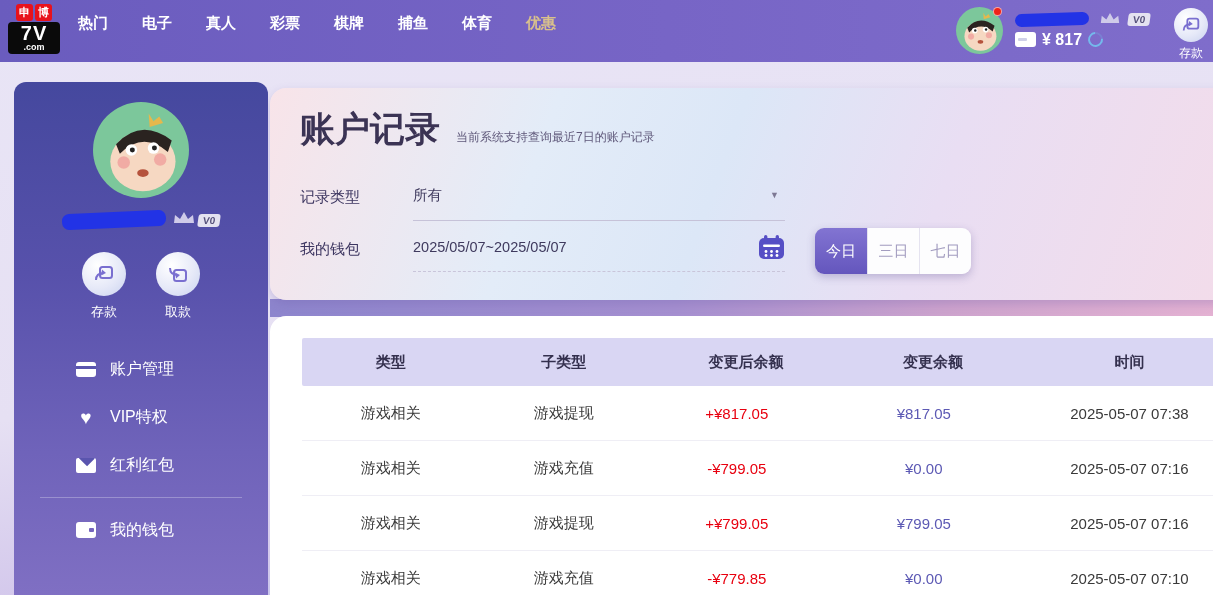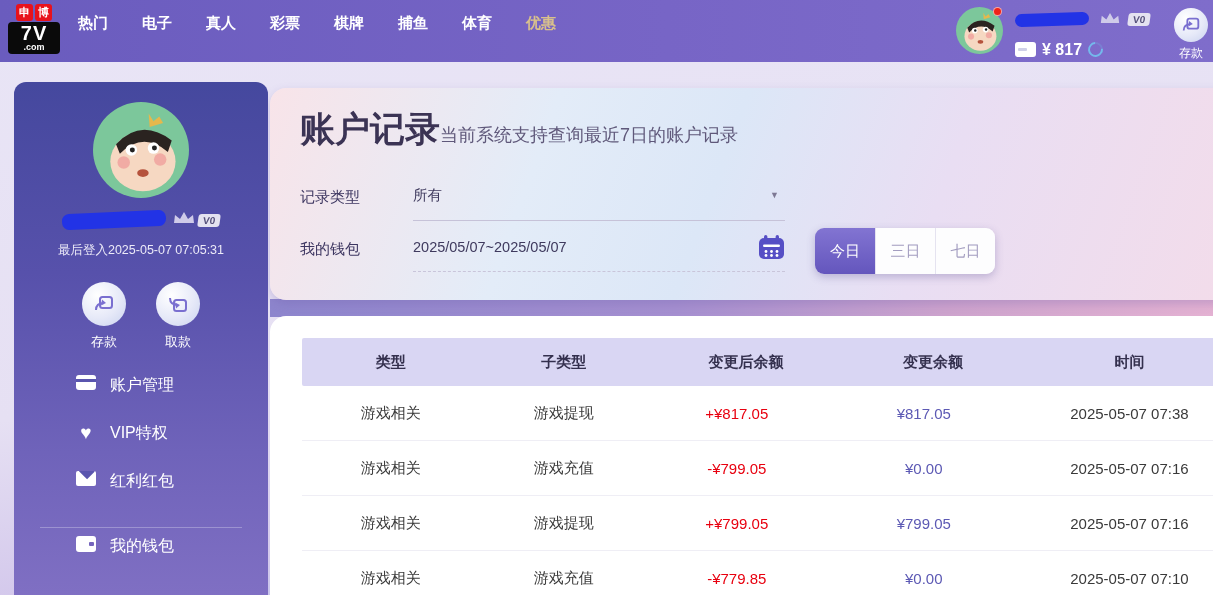--- a/index.html
+++ b/index.html
@@ -44,21 +44,21 @@
   .redact-bar {
     display:inline-block; background:#2233e6; border-radius:7px;
     width:74px; height:13px; transform:rotate(-2deg); vertical-align:middle;
   }
   .crown { display:inline-block; vertical-align:middle; margin-left:6px; }
   .vip-pill {
     display:inline-block; vertical-align:middle; margin-left:2px;
     background:#e4e2f0; color:#55507a; font-size:10px; font-weight:bold;
     border-radius:3px; padding:1px 5px; transform:skewX(-8deg);
   }
-  .balance-row { margin-top:12px; display:flex; align-items:center; gap:6px; }
+  .balance-row { margin-top:2px; display:flex; align-items:center; gap:6px; }
   .card-ico {
     position:relative; width:21px; height:15px; background:#fff; border-radius:3px;
   }
   .card-ico::after {
     content:""; position:absolute; left:3px; top:6px; width:9px; height:3px;
     background:#cfd0e8; border-radius:1px;
   }
   .balance-text { color:#fff; font-size:16px; font-weight:700; }
   .spinner {
     width:15px; height:15px; border-radius:50%;
@@ -82,21 +82,21 @@
   .side-avatar { width:96px; height:96px; margin:20px auto 0; cursor:pointer; }
   .side-user { margin-top:13px; display:flex; align-items:center; justify-content:center; }
   .side-user .redact-bar { width:104px; height:16px; transform:rotate(-2.5deg); }
   .side-login { margin-top:13px; font-size:12.5px; color:#eceaf8; }
   .side-actions { margin-top:23px; display:flex; justify-content:center; gap:30px; }
   .side-action { cursor:pointer; }
   .side-action .circle-btn { width:44px; height:44px; }
   .side-action .lbl { font-size:13px; margin-top:7px; color:#fff; }
   .side-menu { margin-top:24px; list-style:none; text-align:left; }
   .side-menu li {
-    height:48px; display:flex; padding-left:62px; gap:14px;
+    height:48px; display:flex; align-items:center; padding-left:62px; gap:14px;
     font-size:16px; cursor:pointer;
   }
   .side-menu .mi { width:20px; display:flex; justify-content:center; }
   .side-divider { height:1px; background:rgba(255,255,255,.28); margin:8px 26px; }
 
   
   .ic-card { position:relative; width:20px; height:15px; background:#fff; border-radius:3px; }
   .ic-card::after { content:""; position:absolute; left:0; top:4px; width:20px; height:3px; background:#5a55ae; }
   .ic-heart { color:#fff; font-size:19px; line-height:19px; }
   .ic-env { position:relative; width:20px; height:15px; background:#fff; border-radius:2px; overflow:hidden; }
@@ -112,38 +112,38 @@
 
   
   .filter-card {
     position:absolute; left:270px; top:88px; right:-24px; height:212px;
     border-radius:16px; z-index:4;
     background:linear-gradient(110deg,#f8e4e9 0%,#e3ecf8 28%,#dce7f7 46%,#e9def3 68%,#f3dcea 100%);
     box-shadow:0 4px 10px rgba(110,95,170,.28);
   }
   .page-head { position:absolute; left:30px; top:18px; display:flex; align-items:baseline; }
   .page-title { font-size:35px; font-weight:700; color:#3b3354; }
-  .page-subtitle { font-size:18px; color:#5f587a; margin-left:0; }
+  .page-subtitle { font-size:12px; color:#5f587a; margin-left:16px; }
 
   .frow { position:absolute; left:30px; display:flex; }
   .frow-label { width:113px; font-size:15px; color:#3c3560; padding-top:2px; }
   .frow1 { top:98px; } .frow2 { top:150px; }
   .ffield { position:relative; width:372px; padding-bottom:15px; cursor:pointer; }
   .ffield .val { font-size:14.5px; color:#3f3a5e; }
   .ffield.solid  { border-bottom:1px solid #c6c2d8; }
   .ffield.dashed { border-bottom:1px dashed #c9c5da; }
   .caret { position:absolute; right:6px; top:4px; font-size:9px; color:#7d7894; }
   .cal { position:absolute; right:0; top:-3px; }
 
   .range-group {
     position:absolute; left:545px; top:140px; display:flex;
     border-radius:9px; overflow:hidden; box-shadow:0 3px 8px rgba(80,70,140,.3);
   }
   .range-btn {
-    width:60px; height:46px; line-height:46px; text-align:center; font-size:15px;
+    width:52px; height:46px; line-height:46px; text-align:center; font-size:15px;
     background:#fdfdfe; color:#a39dc0; cursor:pointer; border-left:1px solid #e5e3f0;
   }
   .range-btn:first-child { border-left:none; }
   .range-btn.active {
     background:linear-gradient(180deg,#8274d2 0%,#6456bd 100%); color:#fff;
   }
 
   .gap-band {
     position:absolute; left:270px; right:-24px; top:299px; height:18px; z-index:1;
     background:linear-gradient(90deg,#8d85cd 0%,#a58fd0 42%,#cda3cd 70%,#e6b3d3 100%);
@@ -260,21 +260,20 @@
   <div class="side-user">
     <span class="redact-bar"></span>
     <span class="crown">
       <svg width="24" height="14" viewBox="0 0 24 14">
           <path d="M2 12 L3 4 L8 8 L12 1 L16 8 L21 4 L22 12 Z" fill="#cfcbe9"></path>
         </svg>
     </span>
     <span class="vip-pill">V0</span>
   </div>
 
-  <div class="side-login">最后登入2025-05-07 07:05:31</div>
 
   <div class="side-actions">
     <div class="side-action">
       <div class="circle-btn">
         <svg width="24" height="24" viewBox="0 0 24 24">
           <rect x="8" y="5" width="12" height="11" rx="2.5" fill="none" stroke="#7a6fd0" stroke-width="2"></rect>
           <path d="M4 18 C4 13 7 11 12 11" fill="none" stroke="#7a6fd0" stroke-width="2"></path>
           <path d="M10 7.5 l4 3.5 -5 2.5 z" fill="#7a6fd0"></path>
         </svg>
       </div>

